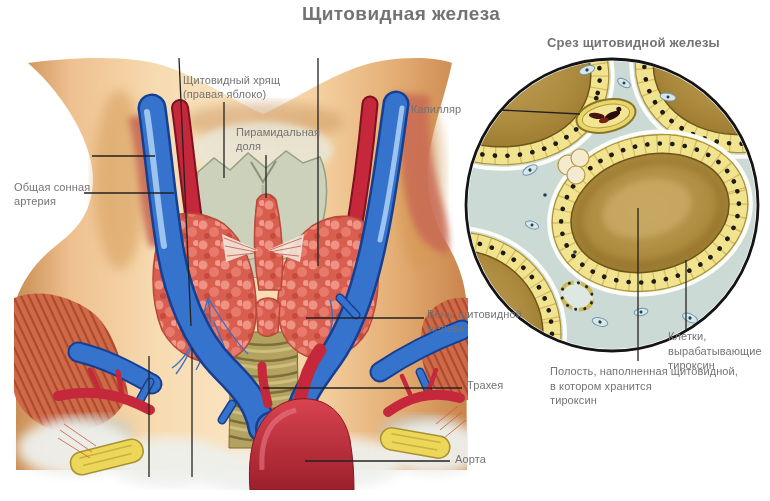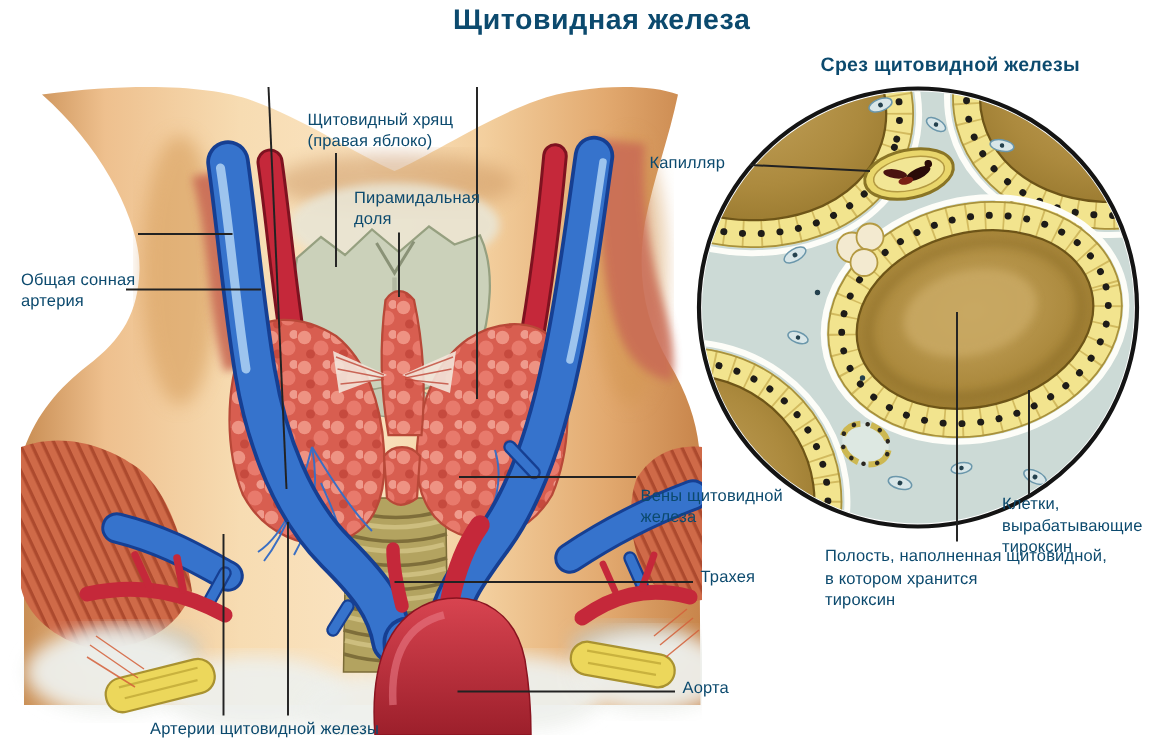--- a/index.html
+++ b/index.html
@@ -1,18 +1,18 @@
 <!DOCTYPE html>
 <html><head>
 <meta charset="utf-8">
 <style>
   html,body{margin:0;padding:0;background:#fff;}
   #stage{
     position:relative;width:770px;height:501px;background:#ffffff;overflow:hidden;
-    font-family:"Liberation Sans","DejaVu Sans",sans-serif;color:#0c4a6e;
+    font-family:"Liberation Sans","DejaVu Sans",sans-serif;color:#737373;
   }
   #art{position:absolute;left:0;top:0;}
   .lbl{position:absolute;font-size:11px;line-height:13.5px;letter-spacing:0.1px;white-space:nowrap;}
   .lbl.lh15 div{line-height:14.5px;}
   .title{position:absolute;font-size:19px;font-weight:bold;letter-spacing:0.4px;}
   .subtitle{position:absolute;font-size:13px;font-weight:bold;letter-spacing:0.2px;}
 </style>
 </head>
 <body>
 
@@ -331,48 +331,45 @@
     <path d="M149,356 L149,477"></path>
     <path d="M192,348 L192,477"></path>
     <path d="M500,110 L580,114"></path>
     <path d="M686,260 L686,330"></path>
     <path d="M638,208 L638,361"></path>
   </g>
 </svg>
 
 <div class="title" style="left:302px;top:3px;">Щитовидная железа</div>
 
-<div class="lbl" style="left:183px;top:74px;margin-left:22px;">
+<div class="lbl" style="left:183px;top:74px;">
   <div>Щитовидный хрящ</div>
   <div>(правая яблоко)</div>
 </div>
 <div class="lbl" style="left:236px;top:126px;">
   <div>Пирамидальная</div>
   <div>доля</div>
 </div>
 <div class="lbl" style="left:14px;top:181px;">
   <div>Общая сонная</div>
   <div>артерия</div>
 </div>
-<div class="lbl" style="left:427px;top:308px;margin-top:17px;">
+<div class="lbl" style="left:427px;top:308px;">
   <div>Вены щитовидной</div>
   <div>железа</div>
 </div>
 <div class="lbl" style="left:467px;top:379px;">
   <div>Трахея</div>
 </div>
 <div class="lbl" style="left:455px;top:453px;">
   <div>Аорта</div>
 </div>
-<div class="lbl" style="left:100px;top:480px;">
-  <div>Артерии щитовидной железы</div>
-</div>
 
 <div class="subtitle" style="left:547px;top:35px;">Срез щитовидной железы</div>
-<div class="lbl" style="left:433px;top:103px;">
+<div class="lbl" style="left:411px;top:103px;">
   <div>Капилляр</div>
 </div>
 <div class="lbl lh15" style="left:668px;top:329px;">
   <div>Клетки,</div>
   <div>вырабатывающие</div>
   <div>тироксин</div>
 </div>
 <div class="lbl lh15" style="left:550px;top:364px;">
   <div>Полость, наполненная щитовидной,</div>
   <div>в котором хранится</div>

